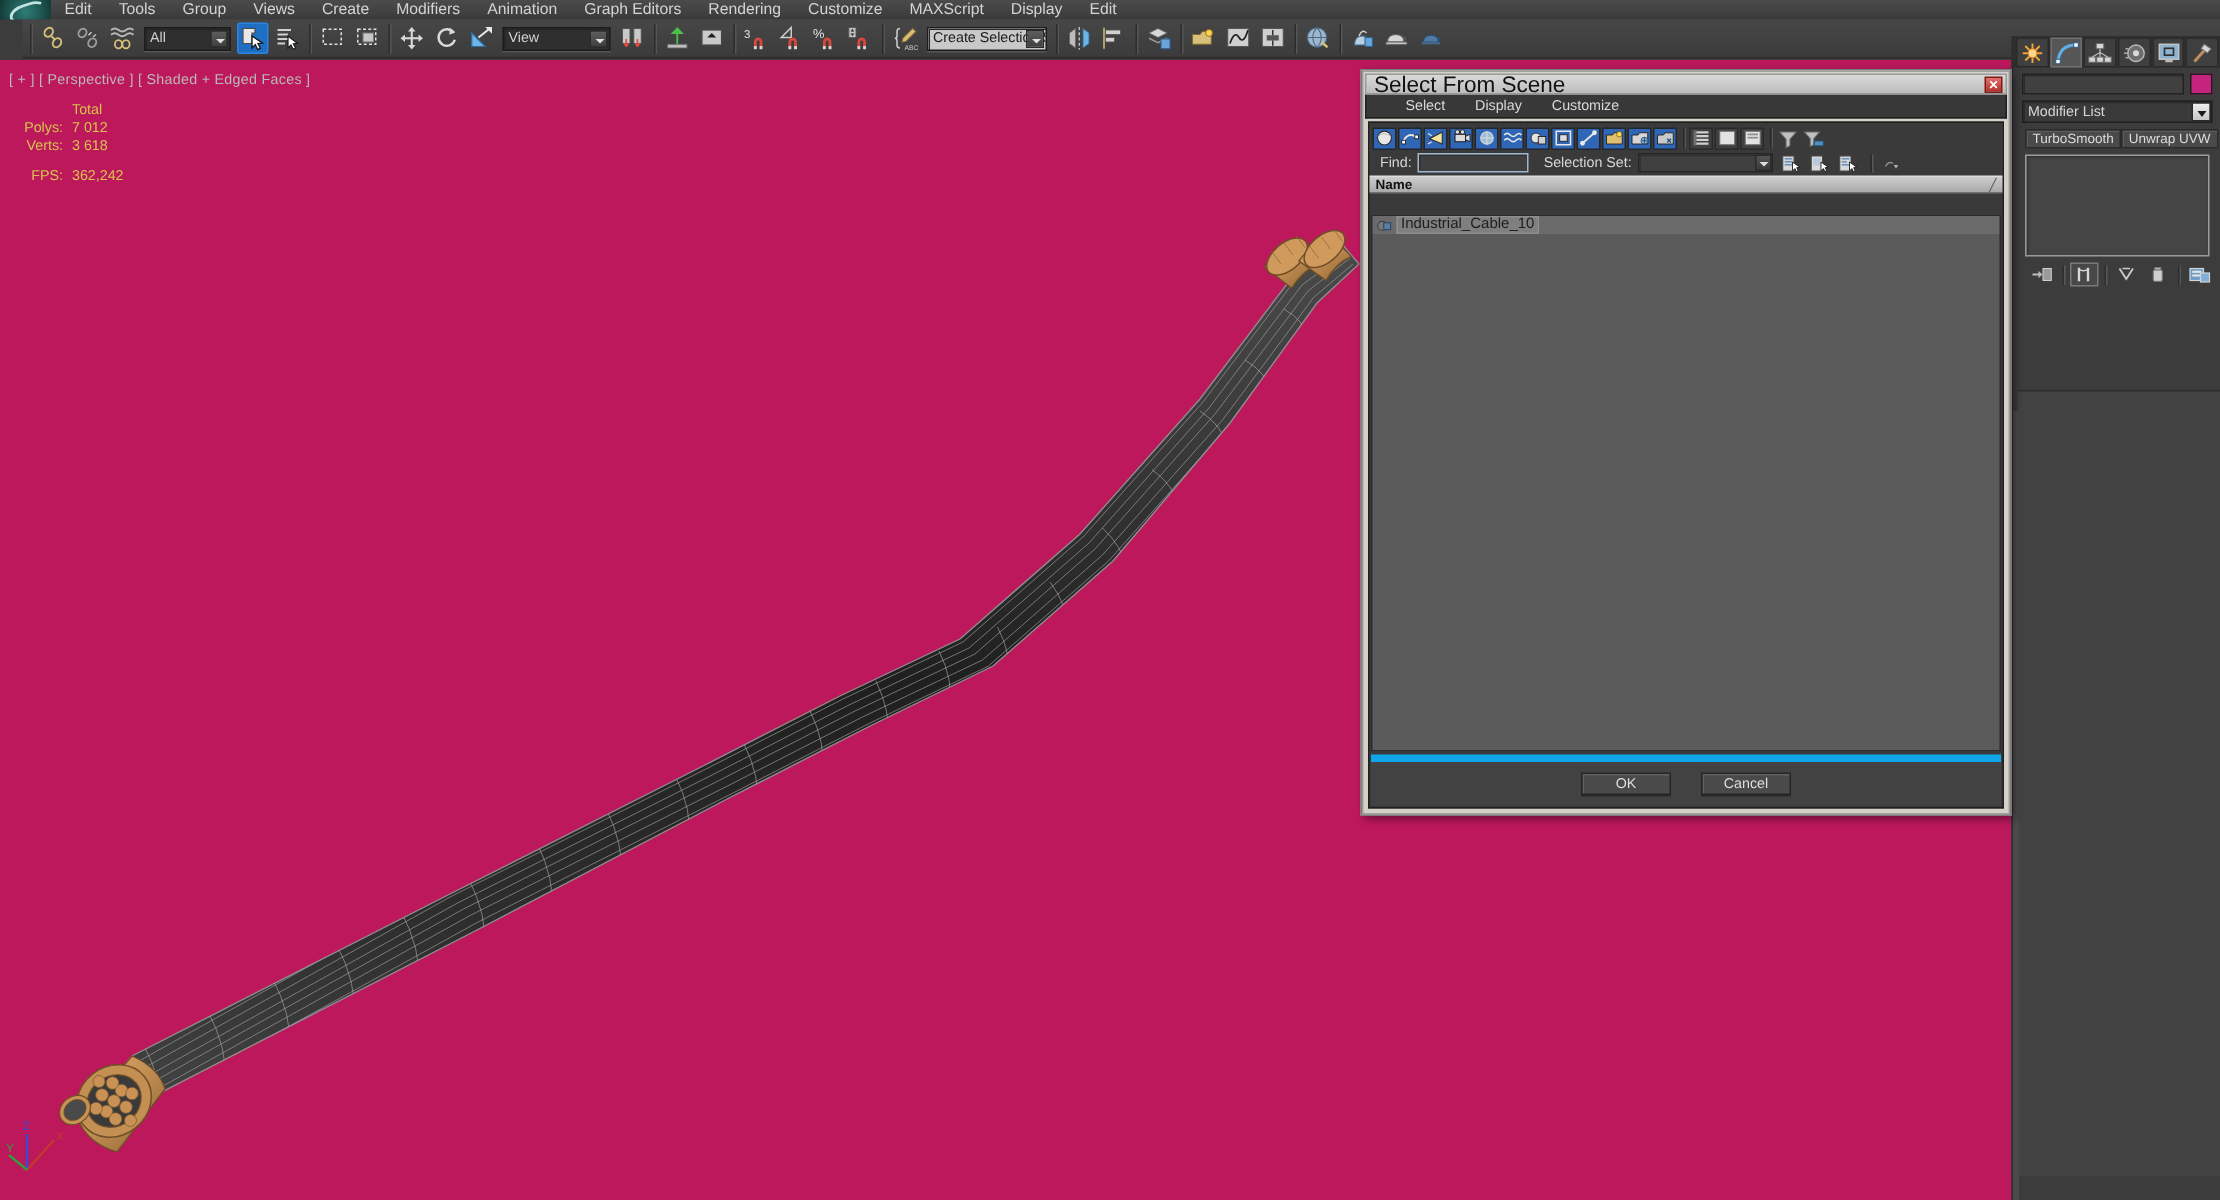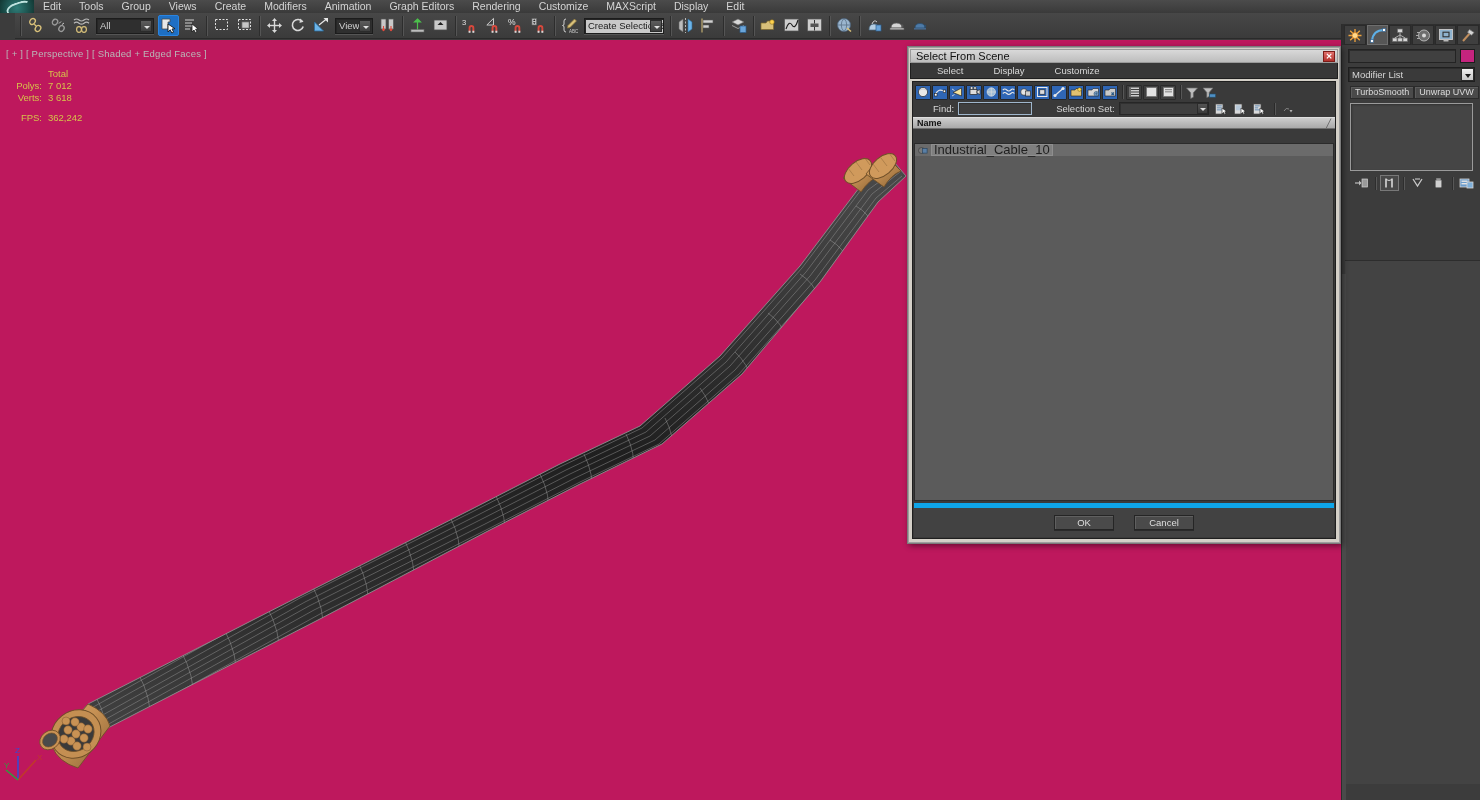--- a/index.html
+++ b/index.html
@@ -156,59 +156,59 @@
     background:#d4d0c8;
     border:1px solid #7b7b7b;
     box-shadow:0 0 0 1px #9e9e9e inset, 2px 2px 6px rgba(0,0,0,.45);
     padding:2px;
   }
   .dlg-title{
     height:14px; background:linear-gradient(#d9d9d9,#bdbdbd);
     border:1px solid #9a9a9a; display:flex; align-items:center;
     padding-left:5px; position:relative;
   }
-  .dlg-title span.t{ font-size:11px; color:#111; }
+  .dlg-title span.t{ font-size:15px; color:#111; }
   .dlg-close{
     position:absolute; right:2px; top:1px; width:12px; height:11px;
     background:linear-gradient(#e0706c,#b4312c); border:1px solid #7c1c18;
     display:flex; align-items:center; justify-content:center;
     color:#fff; font-size:8px; line-height:9px; font-weight:bold;
   }
   .dlg-menubar{
     height:16px; background:#383838; border:1px solid #1f1f1f; border-top:none;
-    display:flex; align-items:center; padding-left:16px; gap:10px;
+    display:flex; align-items:center; padding-left:16px; gap:0;
   }
   .dlg-menubar .dmi{ color:#d9d9d9; font-size:9.5px; padding:0 10px; line-height:14px; }
   .dlg-body{
     position:absolute; left:4px; right:4px; top:18px; bottom:4px;
     background:#3a3a3a; border:1px solid #1f1f1f;
   }
   .dlg-toolbar{
     height:18px; display:flex; align-items:center; padding:2px 0 0 2px;
     background:#3a3a3a;
   }
   .dbtn{
     width:16px; height:15px; margin-right:1px;
     border:1px solid #23262b; border-radius:1px;
     display:flex; align-items:center; justify-content:center;
     background:#2f66b5;
   }
   .dbtn.gray{ background:#3f3f3f; border-color:#2a2a2a; }
   .dbtn.plain{ background:transparent; border-color:transparent; }
   .dsep{ width:1px; height:14px; background:#2a2a2a; box-shadow:1px 0 0 #575757; margin:0 3px; }
   .find-row{
-    height:17px; display:flex; align-items:center; padding-left:20px; gap:0;
+    height:17px; display:flex; align-items:center; padding-left:7px; gap:0;
     background:#3a3a3a;
   }
   .find-row .lb{ color:#d6d6d6; font-size:9.5px; margin-right:4px; }
   .find-input{
     width:74px; height:13px; background:#3f3f3f; border:1px solid #9fb6cc;
     box-shadow:inset 1px 1px 0 #313131;
   }
-  .selset-lb{ color:#d6d6d6; font-size:9.5px; margin:0 4px 0 24px; }
+  .selset-lb{ color:#d6d6d6; font-size:9.5px; margin:0 4px 0 10px; }
   .selset-combo{
     width:90px; height:13px; background:#3f3f3f; border:1px solid #262626;
     box-shadow:inset 1px 1px 0 #313131; position:relative;
   }
   .selset-combo .arw{
     position:absolute; right:0; top:0; width:11px; height:11px;
     background:linear-gradient(#545454,#3a3a3a); border:1px solid #2b2b2b;
   }
   .selset-combo .arw:after{
     content:""; position:absolute; left:2.5px; top:4px;
@@ -231,21 +231,21 @@
   }
   .list-row{
     height:12px; display:flex; align-items:center; padding-left:2px;
     background:#6b6b6b;
   }
   .node-icon{
     width:11px; height:10px; margin-right:3px; flex:0 0 auto;
     display:flex; align-items:center; justify-content:center;
   }
   .node-name{
-    font-size:13px; color:#1e1e1e; background:#7f7f7f;
+    font-size:10px; color:#1e1e1e; background:#7f7f7f;
     border:1px solid #8e8e8e; padding:0 2px; line-height:10px;
   }
   .dlg-foot{
     position:absolute; left:1px; right:1px; bottom:1px; height:34px;
     background:#424242; border-top:5px solid #0ea5e9;
     display:flex; align-items:center; justify-content:center; gap:20px;
   }
   .dlg-btn{
     width:60px; height:15px; background:#4a4a4a;
     border:1px solid #252525; box-shadow:inset 1px 1px 0 #606060, 0 1px 0 #2a2a2a;
@@ -365,21 +365,21 @@
         </svg>
     </div>
     <div class="tbtn">
       <svg width="17" height="17" viewBox="0 0 17 17">
         <path d="M2.5 14 l0 -9 l9 9z" fill="#6db4e8" stroke="#2c6d9e" stroke-width=".8"></path>
         <path d="M7 8 L14.5 2" stroke="#e8e8e8" stroke-width="1.3"></path>
         <path d="M11.5 1 h4.5 v4.5z" fill="#e8e8e8"></path>
         </svg>
     </div>
 
-    <div class="tb-combo" style="width:38px;">
+    <div class="tb-combo" style="width:72px;">
       <span>View</span>
       <span class="arw"></span>
     </div>
 
     <div class="tbtn">
       <svg width="17" height="17" viewBox="0 0 17 17">
         <rect x="2" y="2" width="5" height="10" fill="#c9c9c9" stroke="#555" stroke-width=".7"></rect>
         <rect x="9.5" y="2" width="5" height="10" fill="#c9c9c9" stroke="#555" stroke-width=".7"></rect>
         <path d="M4.5 9 v5 M4.5 14 l-1.3 -2 M4.5 14 l1.3 -2" stroke="#e04b3e" stroke-width="1.1" fill="none"></path>
         <path d="M12 9 v5 M12 14 l-1.3 -2 M12 14 l1.3 -2" stroke="#e04b3e" stroke-width="1.1" fill="none"></path>

